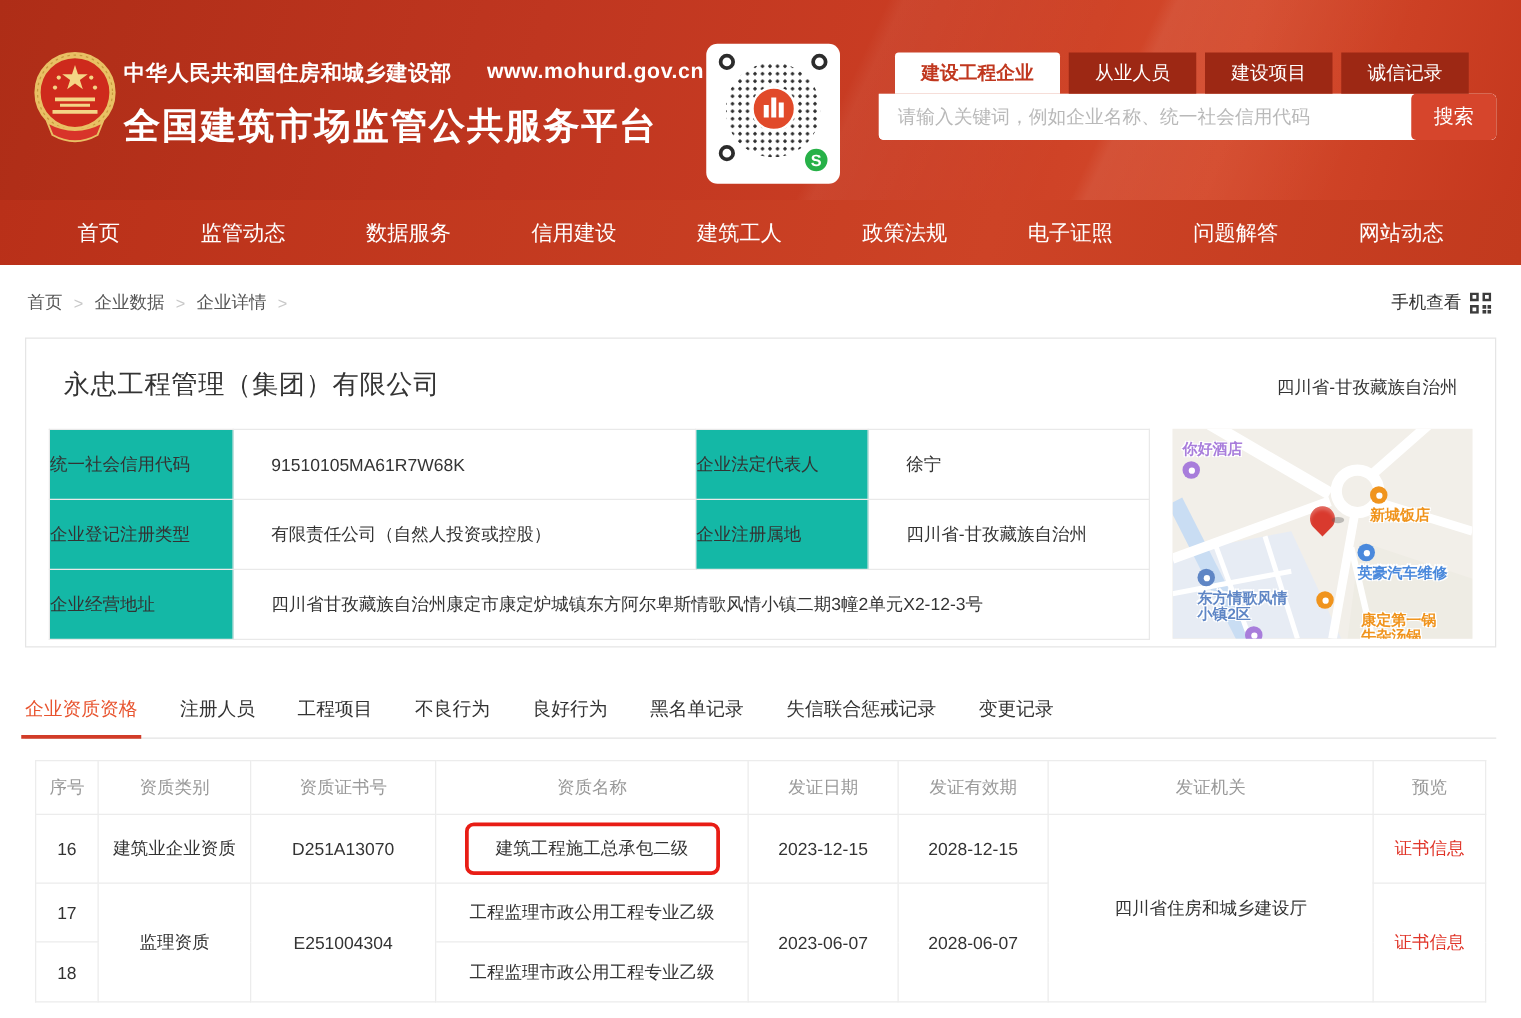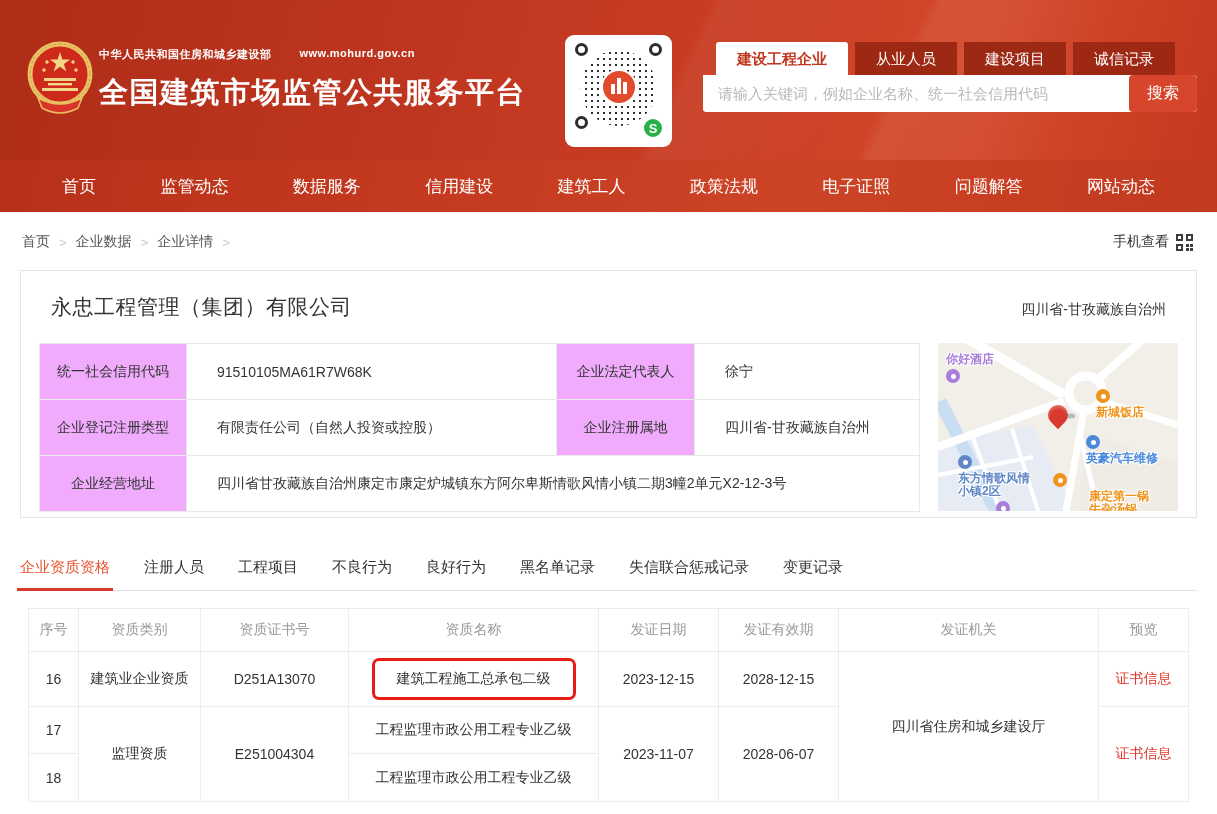--- a/index.html
+++ b/index.html
@@ -7,21 +7,21 @@
   body { font-family:"Liberation Sans","DejaVu Sans",sans-serif; background:#fff; color:#333; overflow:hidden; position:relative; }
 
   
   .banner { position:relative; height:160px;
     background:linear-gradient(105deg,#ae2d17 0%,#bf3620 35%,#ca3d23 60%,#d4492b 80%,#c5381e 100%); }
   .banner::before { content:''; position:absolute; inset:0; pointer-events:none;
     background:linear-gradient(115deg, transparent 55%, rgba(255,255,255,0.05) 56%, transparent 70%),
                linear-gradient(115deg, transparent 72%, rgba(255,255,255,0.07) 73%, transparent 88%); }
   .emblem { position:absolute; left:26px; top:38px; width:68px; height:80px; }
   .brand { position:absolute; left:99px; top:47px; color:#fff; }
-  .brand-line1 { font-size:11px; font-weight:bold; letter-spacing:0.5px; display:flex; gap:28px; }
+  .brand-line1 { font-size:17px; font-weight:bold; letter-spacing:0.5px; display:flex; gap:28px; }
   .brand-line2 { font-size:29px; font-weight:bold; letter-spacing:1.5px; margin-top:11px; }
 
   .qr-card { position:absolute; left:565px; top:35px; width:107px; height:112px; background:#fff; border-radius:9px; }
   .qr-dots { position:absolute; left:12px; top:9px; width:83px; height:88px;
     background:radial-gradient(#2c2c2c 1.1px, transparent 1.5px); background-size:6px 6px; border-radius:4px;
     -webkit-mask-image:radial-gradient(circle at 50% 50%, #000 62%, transparent 63%);
             mask-image:radial-gradient(circle at 50% 50%, #000 62%, transparent 63%); }
   .qr-ring { position:absolute; width:13px; height:13px; border:3px solid #2c2c2c; border-radius:50%; background:#fff; }
   .qr-logo { position:absolute; left:36px; top:34px; width:36px; height:36px; background:#e14a2a; border-radius:50%;
     display:flex; align-items:flex-end; justify-content:center; gap:2px; padding-bottom:9px; border:2px solid #fff; }
@@ -51,21 +51,21 @@
   .mobile-view { display:flex; align-items:center; gap:7px; color:#333; cursor:pointer; }
 
   
   .company-card { margin:3px 20px 0; border:1px solid #e5e5e5; padding:16px 18px 20px; height:248px; }
   .card-head { display:flex; justify-content:space-between; align-items:flex-end; padding:6px 12px 0 12px; margin-bottom:22px; }
   .company-name { font-size:21px; color:#333; letter-spacing:0.5px; }
   .company-region { font-size:14px; color:#333; padding-bottom:2px; }
   .card-body { display:flex; justify-content:space-between; }
   .info-table { border-collapse:collapse; table-layout:fixed; width:880px; }
   .info-table td { border:1px solid #e9e9e9; font-size:14px; height:56px; }
-  .info-table td.lbl { background:#f0abfc; text-align:center; color:#333; }
+  .info-table td.lbl { background:#14b8a6; text-align:left; color:#333; }
   .info-table td.val { padding:0 12px 0 30px; color:#333; }
 
   
   .map { position:relative; width:240px; height:168px; overflow:hidden; background:#f2efe9; flex:none; }
   .poi { position:absolute; display:flex; gap:3px; font-size:12px; font-weight:bold; line-height:13px;
     text-shadow:-1px -1px 0 #fff,1px -1px 0 #fff,-1px 1px 0 #fff,1px 1px 0 #fff;flex-direction:column; }
   .poi-icon { width:14px; height:14px; border-radius:50%; flex:none; position:relative; }
   .poi-icon::before { content:''; position:absolute; left:4.5px; top:4.5px; width:5px; height:5px; background:#fff; border-radius:50%; }
   .poi-icon::after { content:''; position:absolute; left:4px; top:12px; border:3px solid transparent; border-top:4px solid inherit; }
   .pin { position:absolute; left:110px; top:62px; width:20px; height:20px; background:#d93a2e;
@@ -300,21 +300,21 @@
       <td>2023-12-15</td>
       <td>2028-12-15</td>
       <td rowspan="3">四川省住房和城乡建设厅</td>
       <td><span class="cert-link">证书信息</span></td>
     </tr>
     <tr class="row-17">
       <td>17</td>
       <td rowspan="2">监理资质</td>
       <td rowspan="2">E251004304</td>
       <td>工程监理市政公用工程专业乙级</td>
-      <td rowspan="2">2023-11-07</td>
+      <td rowspan="2">2023-06-07</td>
       <td rowspan="2">2028-06-07</td>
       <td rowspan="2"><span class="cert-link">证书信息</span></td>
     </tr>
     <tr class="row-18">
       <td>18</td>
       <td>工程监理市政公用工程专业乙级</td>
     </tr>
   </tbody>
 </table>
 

